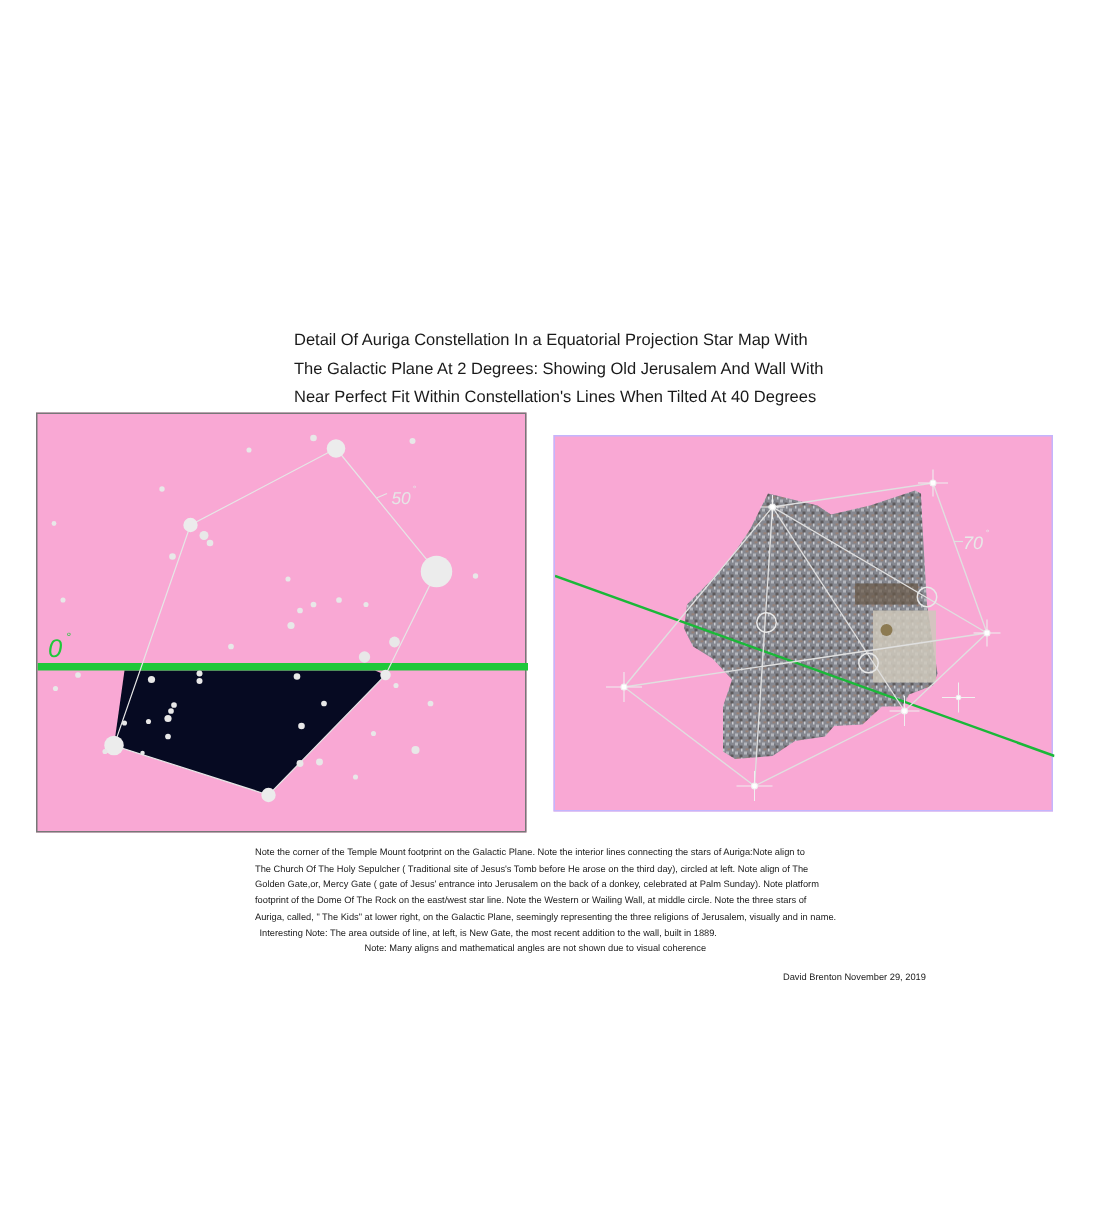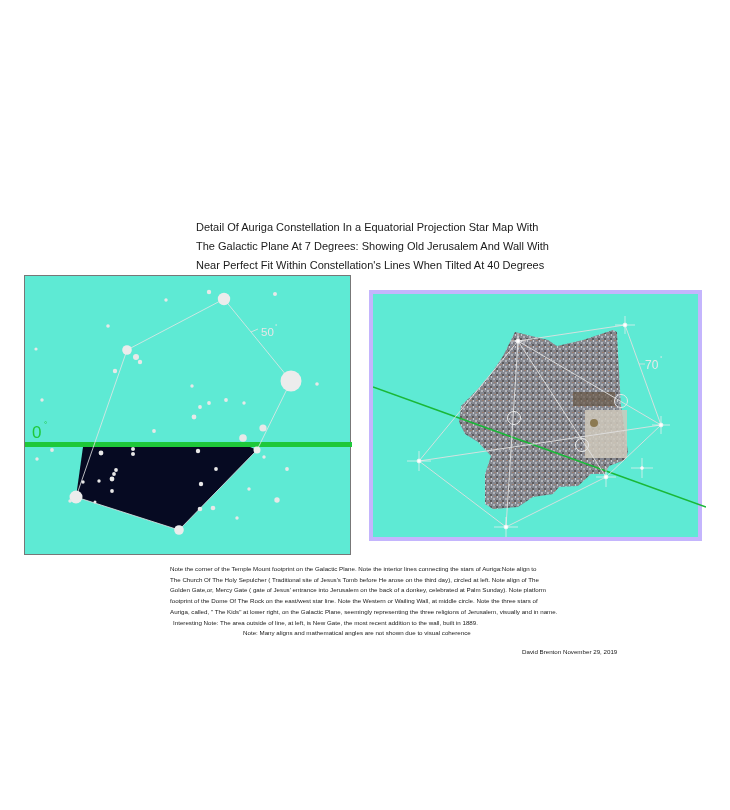--- a/index.html
+++ b/index.html
@@ -1,34 +1,34 @@
 <!DOCTYPE html>
 <html><head>
 <meta charset="utf-8">
 <style>
   html, body { margin: 0; padding: 0; background: #ffffff; }
   body { width: 730px; height: 810px; position: relative; overflow: hidden; font-family: "Liberation Sans", "DejaVu Sans", sans-serif; }
   .title { position: absolute; left: 196px; top: 218px; width: 500px; font-size: 11px; line-height: 19px; color: #1a1a1a; }
   .title div { white-space: nowrap; }
-  .panel { position: absolute; background: #5eead4; }
+  .panel { position: absolute; background: #f9a8d4; font-style: italic; }
   .panel-left { left: 24px; top: 275px; width: 327px; height: 280px; border: 1px solid #777; box-sizing: border-box; }
-  .panel-right { left: 369px; top: 290px; width: 333px; height: 251px; border: 4px solid #c4b5fd; box-sizing: border-box; }
+  .panel-right { left: 369px; top: 290px; width: 333px; height: 251px; border: 1px solid #c4b5fd; box-sizing: border-box; }
   .panel svg { position: absolute; left: 0; top: 0; }
   .caption { position: absolute; left: 170px; top: 564px; width: 500px; font-size: 6.2px; line-height: 10.7px; color: #1a1a1a; }
   .caption div { white-space: nowrap; }
   .caption .l6 { padding-left: 3px; }
   .caption .l7 { padding-left: 73px; }
   .signature { position: absolute; left: 522px; top: 648px; font-size: 6.2px; color: #1a1a1a; white-space: nowrap; }
 </style>
 </head>
 <body>
 
 <div class="title">
   <div>Detail Of Auriga Constellation In a Equatorial Projection Star Map With</div>
-  <div>The Galactic Plane At 7 Degrees: Showing Old Jerusalem And Wall With</div>
+  <div>The Galactic Plane At 2 Degrees: Showing Old Jerusalem And Wall With</div>
   <div>Near Perfect Fit Within Constellation's Lines When Tilted At 40 Degrees</div>
 </div>
 
 <div class="panel panel-left">
   <svg width="327" height="280" viewBox="0 0 327 280">
 
     <polygon points="58,171 225,171 232,174 154,254 51,221" fill="#060a22"></polygon>
 
     <rect x="0" y="166" width="327" height="5" fill="#1ec83a"></rect>
 

